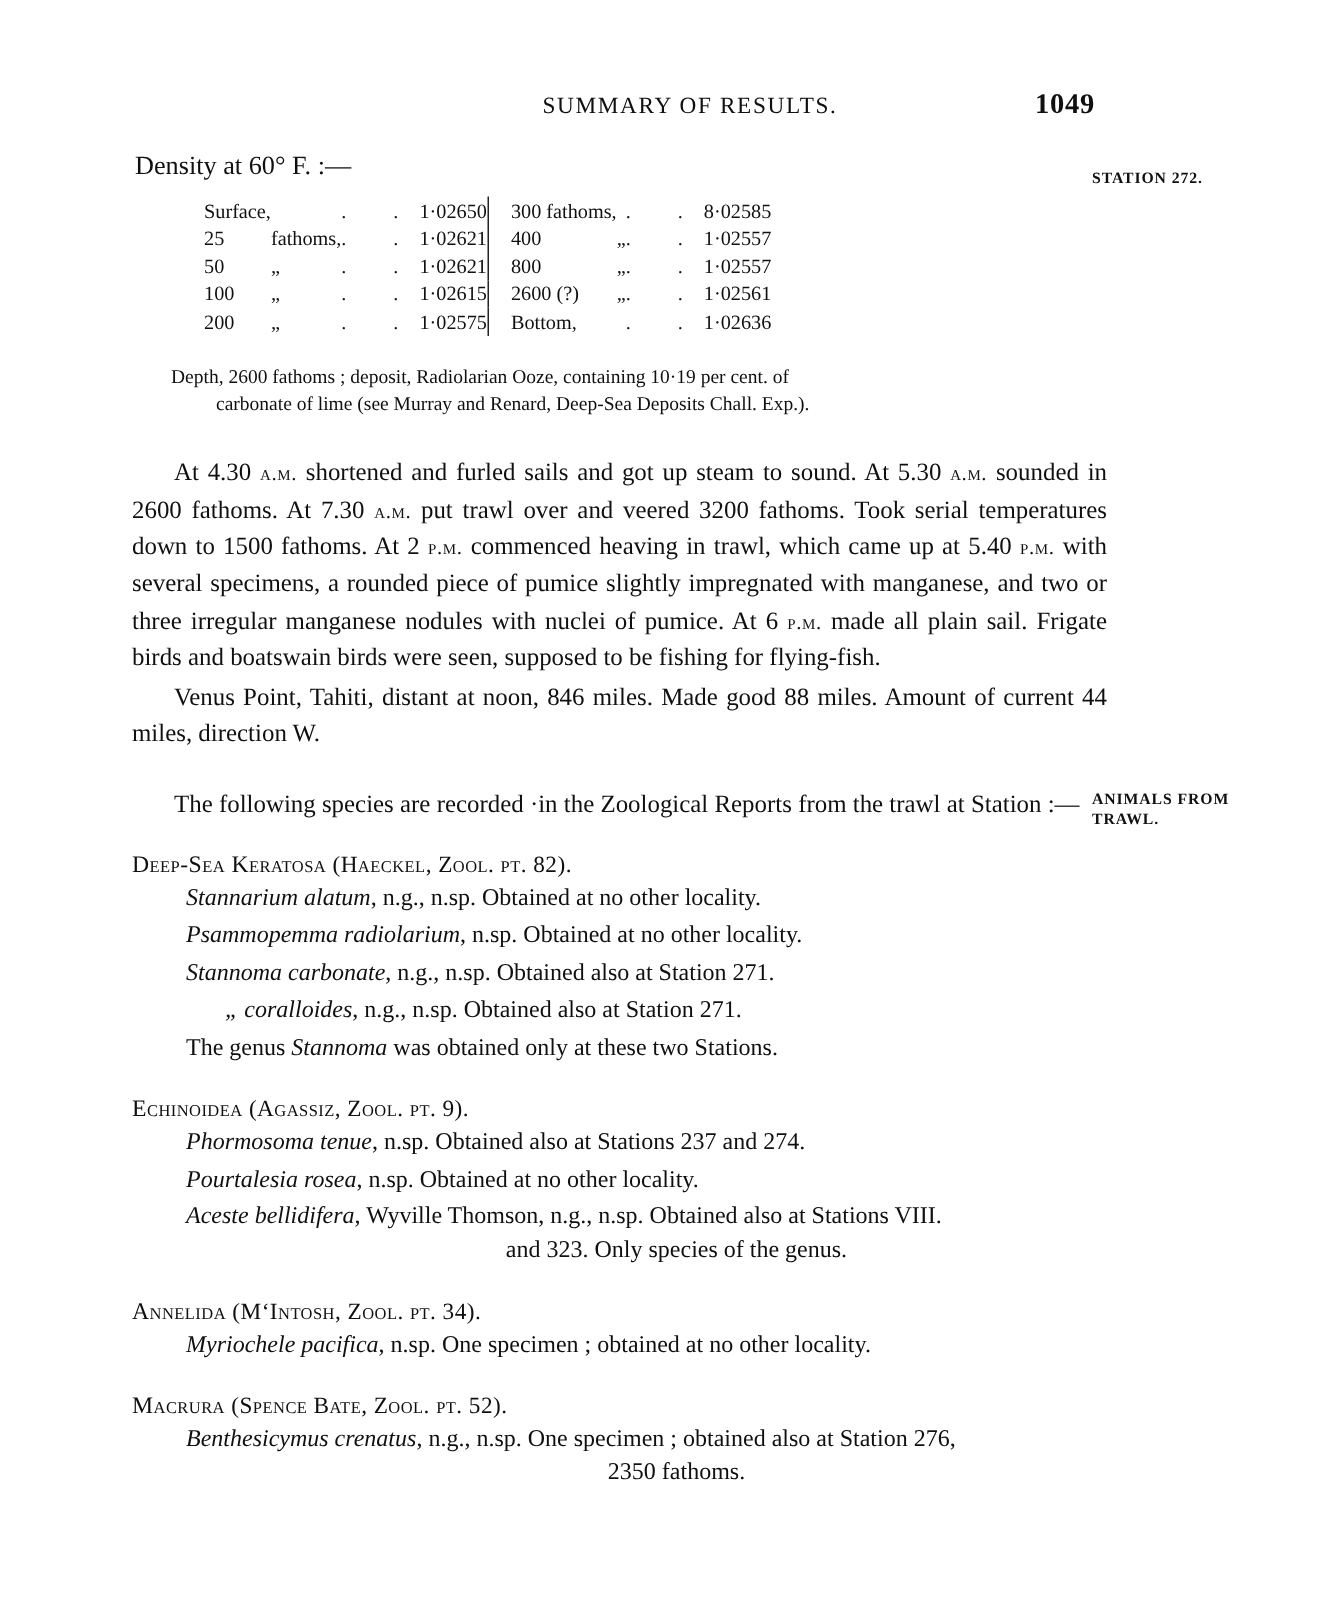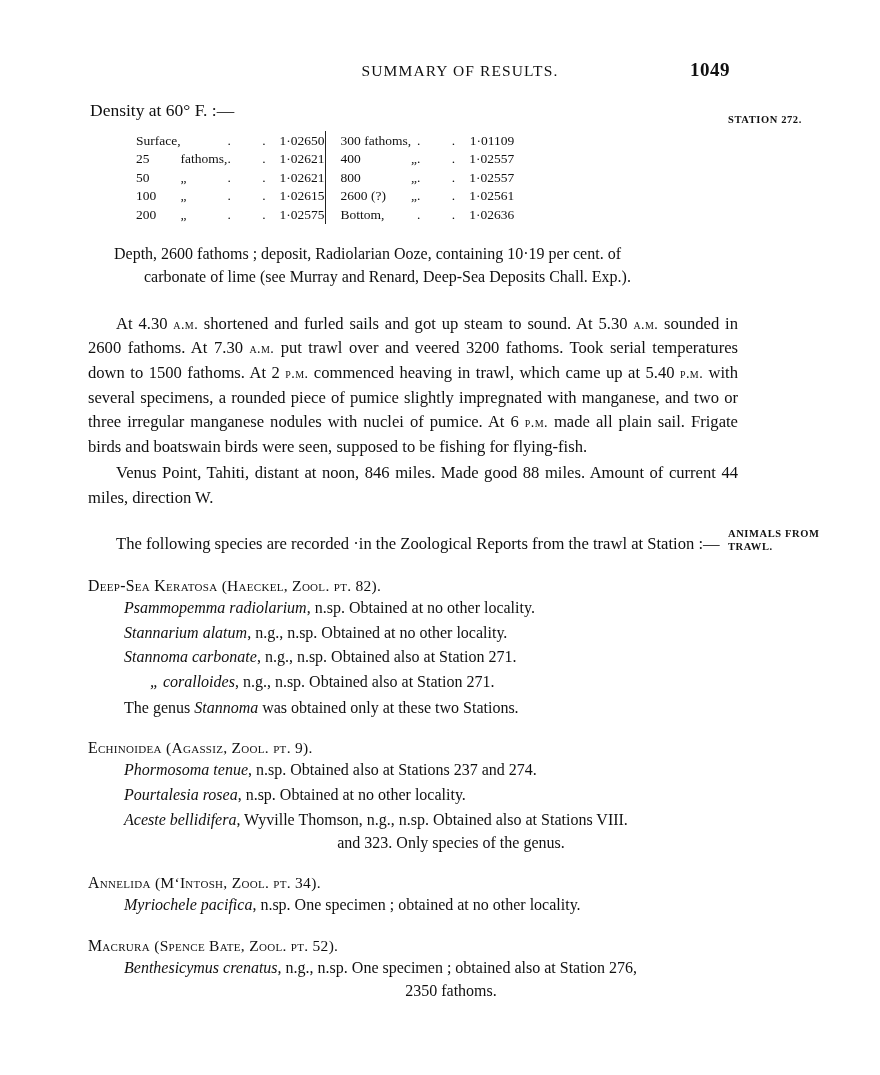--- a/index.html
+++ b/index.html
@@ -90,21 +90,21 @@
     vertical-align: baseline;
   }
   .dt-label { text-align: left; padding-right: 4px; }
   .dt-unit  { text-align: left; padding-right: 10px; }
   .dt-dots  { text-align: center; letter-spacing: 14px; padding-right: 4px; color:#111; }
   .dt-val   { text-align: right; }
   .dt-rule  { border-left: 1px solid #222; width: 1px; padding: 0 0 0 0 !important; }
   .dt-after-rule { padding-left: 14px !important; }
   .depth-para {
     margin: 18px 0 0 0;
-    font-size: 16px;
+    font-size: 13px;
     line-height: 1.45;
     padding-left: 0;
     text-align: left;
   }
   .depth-para .l2 { display: block; padding-left: 56px; }
   .depth-para .l1 { display: block; padding-left: 26px; }
 
   .narrative {
     margin-top: 24px;
   }
@@ -172,21 +172,21 @@
       <tbody>
         <tr>
           <td class="dt-label">Surface,</td>
           <td class="dt-unit"></td>
           <td class="dt-dots">. .</td>
           <td class="dt-val">1·02650</td>
           <td class="dt-rule"></td>
           <td class="dt-label dt-after-rule">300 fathoms,</td>
           <td class="dt-unit"></td>
           <td class="dt-dots">. .</td>
-          <td class="dt-val">1·01109</td>
+          <td class="dt-val">8·02585</td>
         </tr>
         <tr>
           <td class="dt-label">25</td>
           <td class="dt-unit">fathoms,</td>
           <td class="dt-dots">. .</td>
           <td class="dt-val">1·02621</td>
           <td class="dt-rule"></td>
           <td class="dt-label dt-after-rule">400</td>
           <td class="dt-unit">„</td>
           <td class="dt-dots">. .</td>
@@ -239,22 +239,22 @@
     </div>
 
     <div class="intro-trawl">The following species are recorded ·in the Zoological Reports from the trawl at Station :—</div>
 
     <div class="group">
       <div class="group-head">
         <span class="gname">Deep-Sea Keratosa</span>
         <span>(Haeckel, Zool. pt. 82).</span>
       </div>
       <div class="species">
+        <div class="species-line"><span class="it">Stannarium alatum</span><span>, n.g., n.sp.   Obtained at no other locality.</span></div>
         <div class="species-line"><span class="it">Psammopemma radiolarium</span><span>, n.sp.   Obtained at no other locality.</span></div>
-        <div class="species-line"><span class="it">Stannarium alatum</span><span>, n.g., n.sp.   Obtained at no other locality.</span></div>
         <div class="species-line"><span class="it">Stannoma carbonate</span><span>, n.g., n.sp.   Obtained also at Station 271.</span></div>
         <div class="species-line indent-ditto"><span class="it">„        coralloides</span><span>, n.g., n.sp.   Obtained also at Station 271.</span></div>
         <div class="species-line sp-note"><span>The genus </span><span class="it">Stannoma</span><span> was obtained only at these two Stations.</span></div>
       </div>
     </div>
 
     <div class="group">
       <div class="group-head">
         <span class="gname">Echinoidea</span>
         <span>(Agassiz, Zool. pt. 9).</span>

